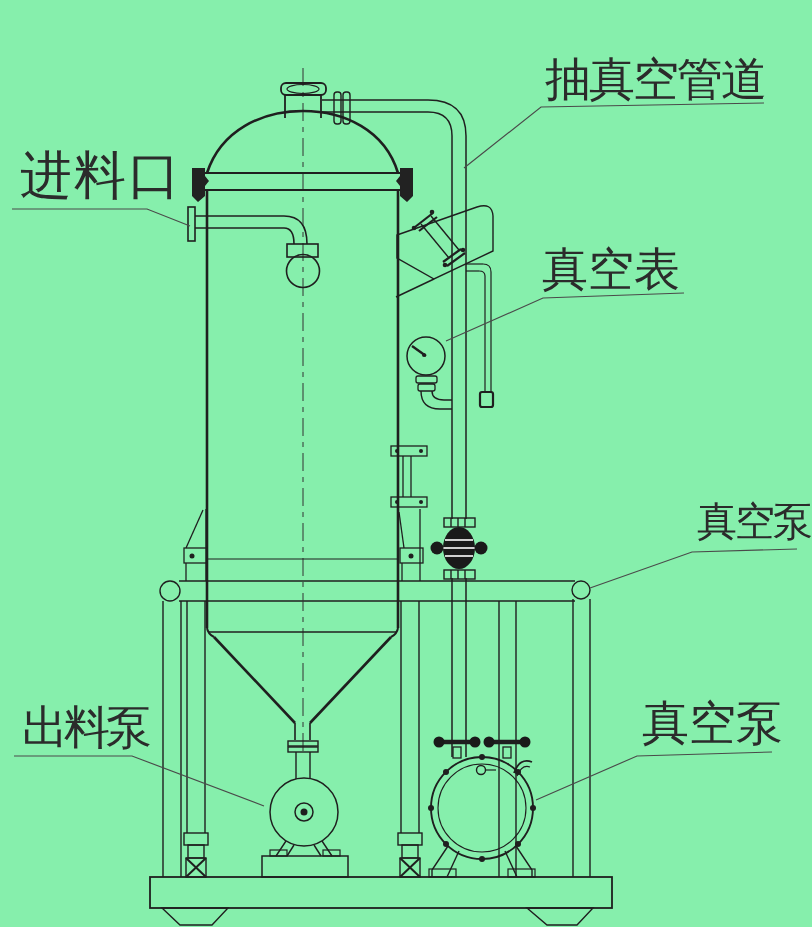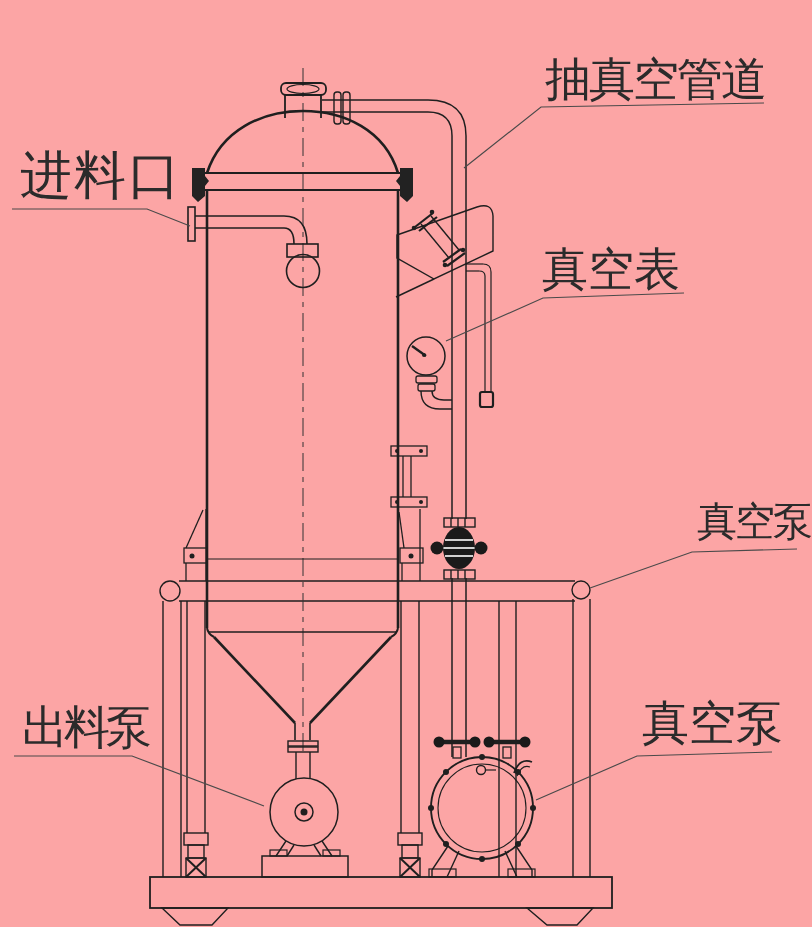--- a/index.html
+++ b/index.html
@@ -1,16 +1,16 @@
 <!DOCTYPE html>
 <html><head>
 <meta charset="utf-8">
 <style>
   html,body{margin:0;padding:0;background:#ffffff;}
-  .stage{width:812px;height:927px;position:relative;background:#fca5a5;overflow:hidden;}
+  .stage{width:812px;height:927px;position:relative;background:#86efac;overflow:hidden;}
   svg{display:block;}
   .lbl{font-family:"DejaVu Sans",sans-serif;font-weight:500;}
   .ln{stroke:#1f1f1f;fill:none;}
   .leader{stroke:#4a4a4a;fill:none;stroke-width:1.15;}
 </style>
 </head>
 <body>
 
 <div class="stage">
 <svg width="812" height="927" viewBox="0 0 812 927">

